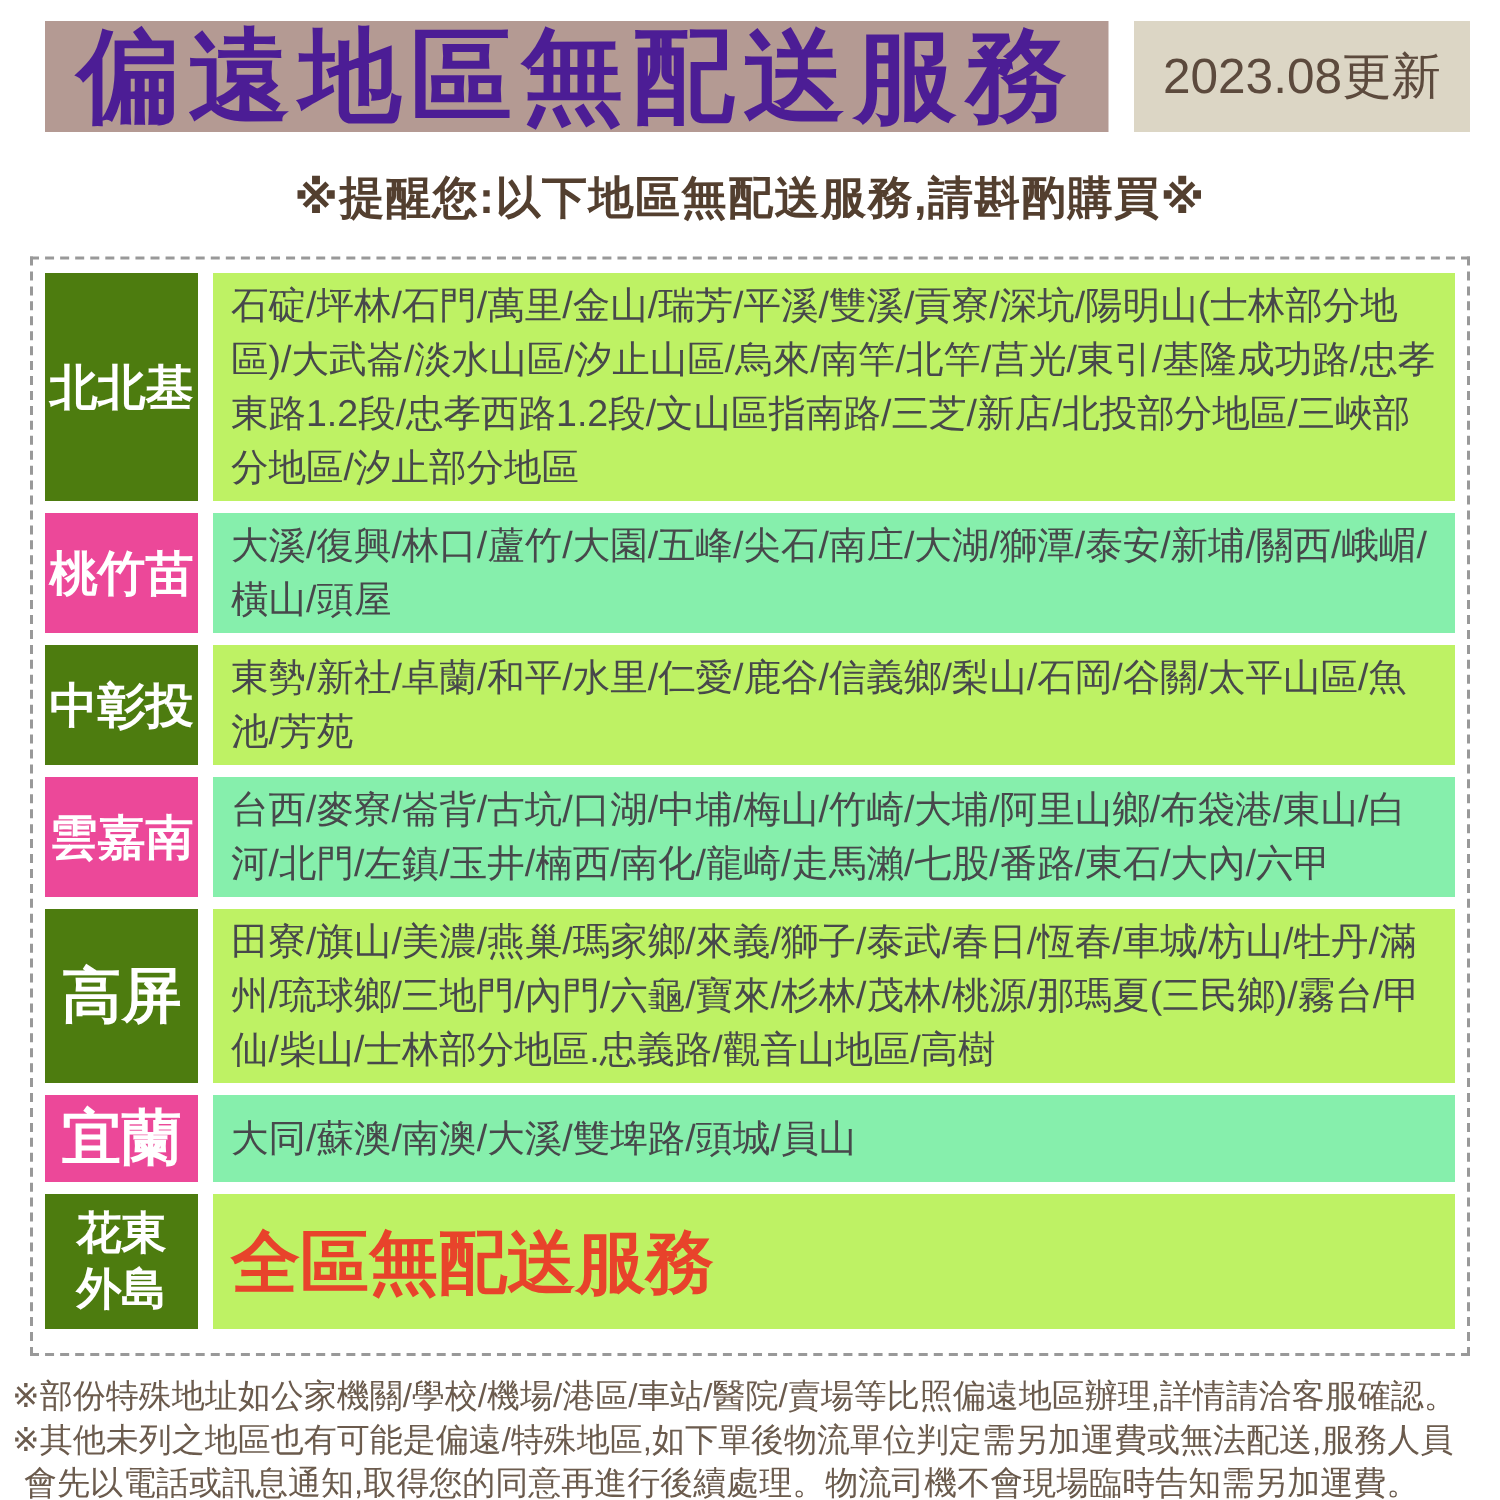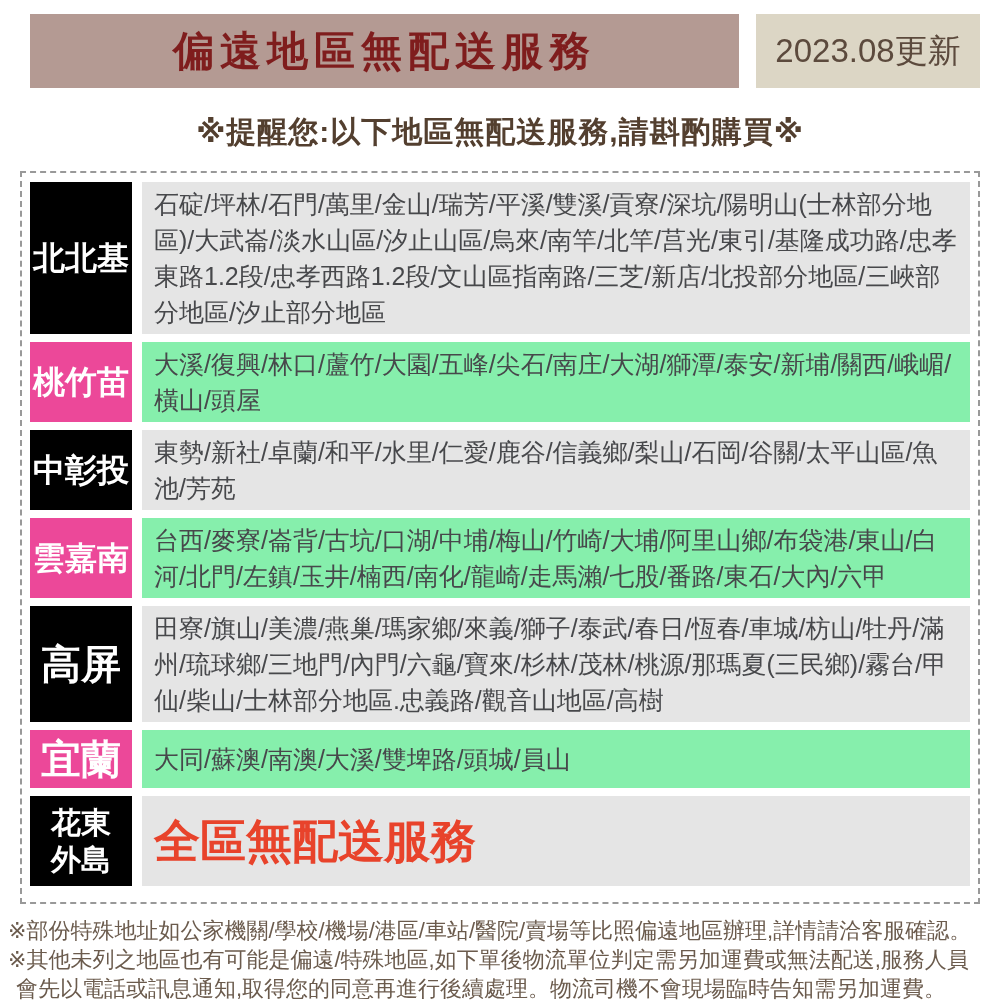--- a/index.html
+++ b/index.html
@@ -16,22 +16,22 @@
   
   .header {
     display: flex;
     gap: 17px;
     margin: 14px 20px 0 30px;
     height: 74px;
   }
   .title-band {
     flex: 1;
     background: #b49a93;
-    color: #7f1d1d;
-    font-size: 41px;
+    color: #4c1d95;
+    font-size: 68px;
     font-weight: bold;
     letter-spacing: 6px;
     display: flex;
     align-items: center;
     justify-content: center;
     white-space: nowrap;
   }
   .date-box {
     width: 224px;
     background: #dcd6c5;
@@ -81,23 +81,23 @@
   .row-content {
     flex: 1;
     display: flex;
     align-items: center;
     padding: 4px 6px 4px 12px;
     font-size: 25px;
     line-height: 36px;
     color: #47484b;
     box-sizing: border-box;
   }
-  .bg-salmon { background: #000000; }
+  .bg-salmon { background: #4d7c0f; }
   .bg-teal { background: #ec4899; }
-  .bg-salmon-light { background: #e5e5e5; }
+  .bg-salmon-light { background: #bef264; }
   .bg-teal-light { background: #86efac; }
   .content-alert {
     color: #e8432b;
     font-weight: bold;
     font-size: 46px;
   }
 
   
   .footer {
     margin: 12px 10px 0 8px;

